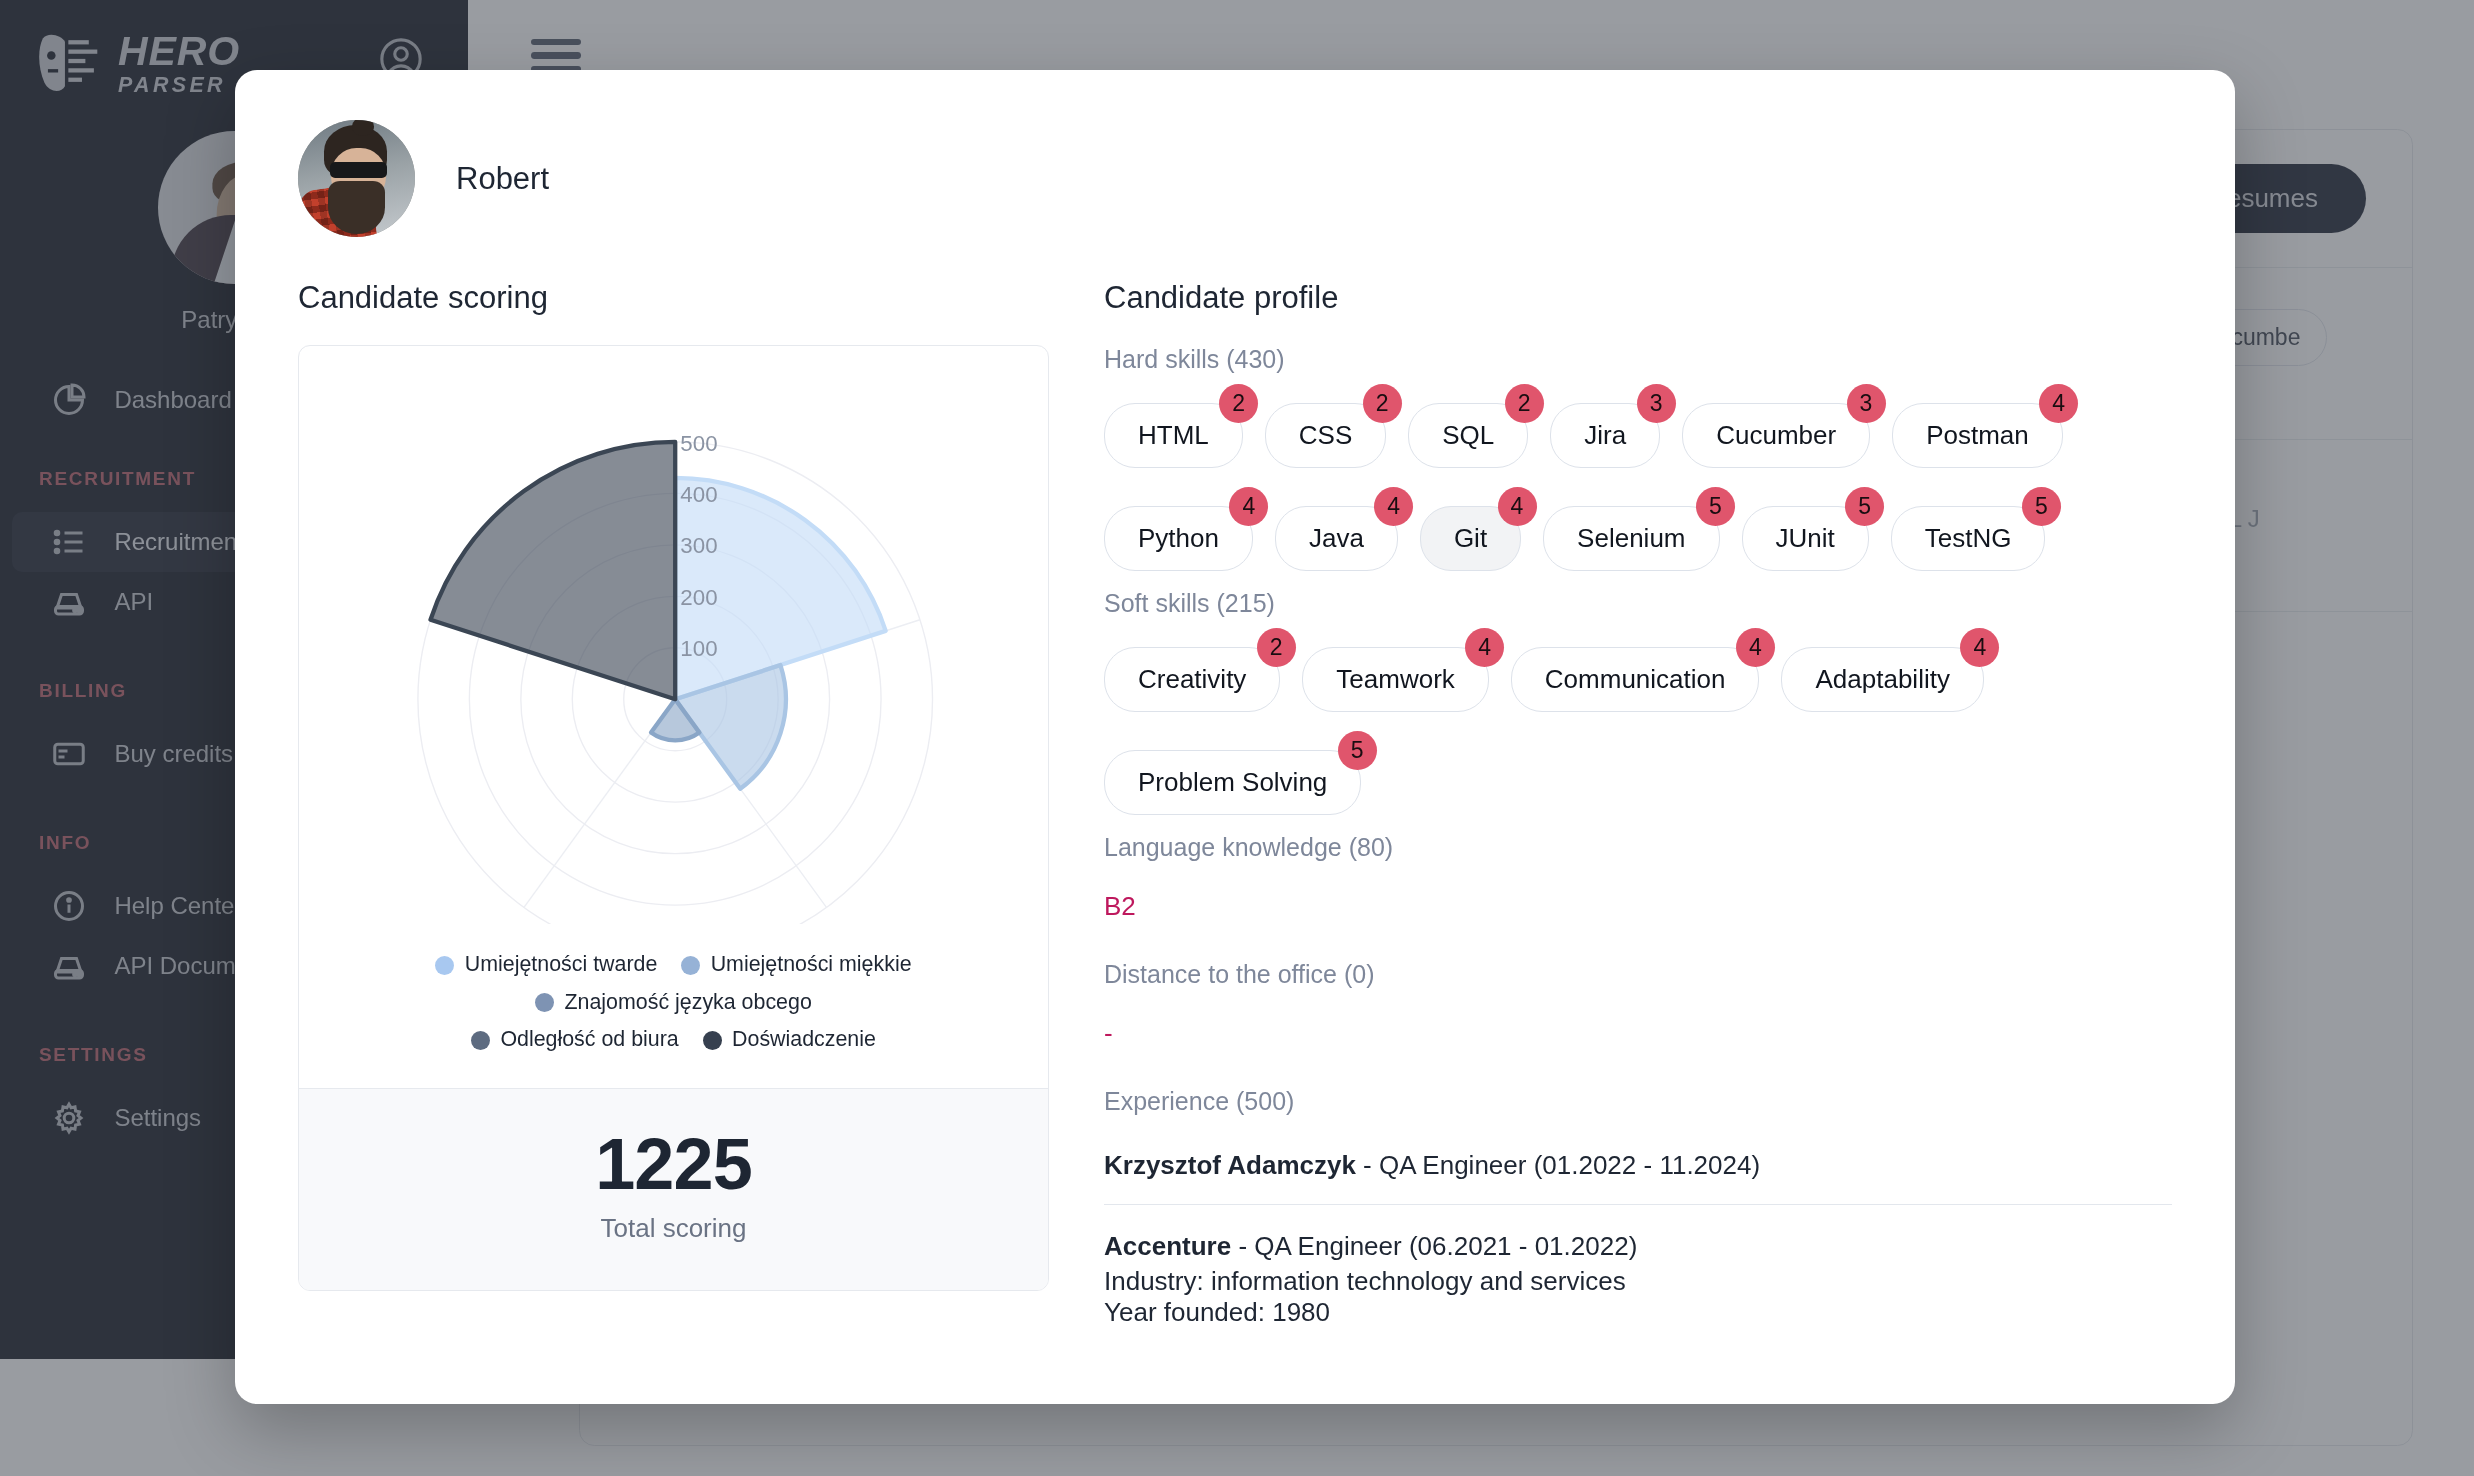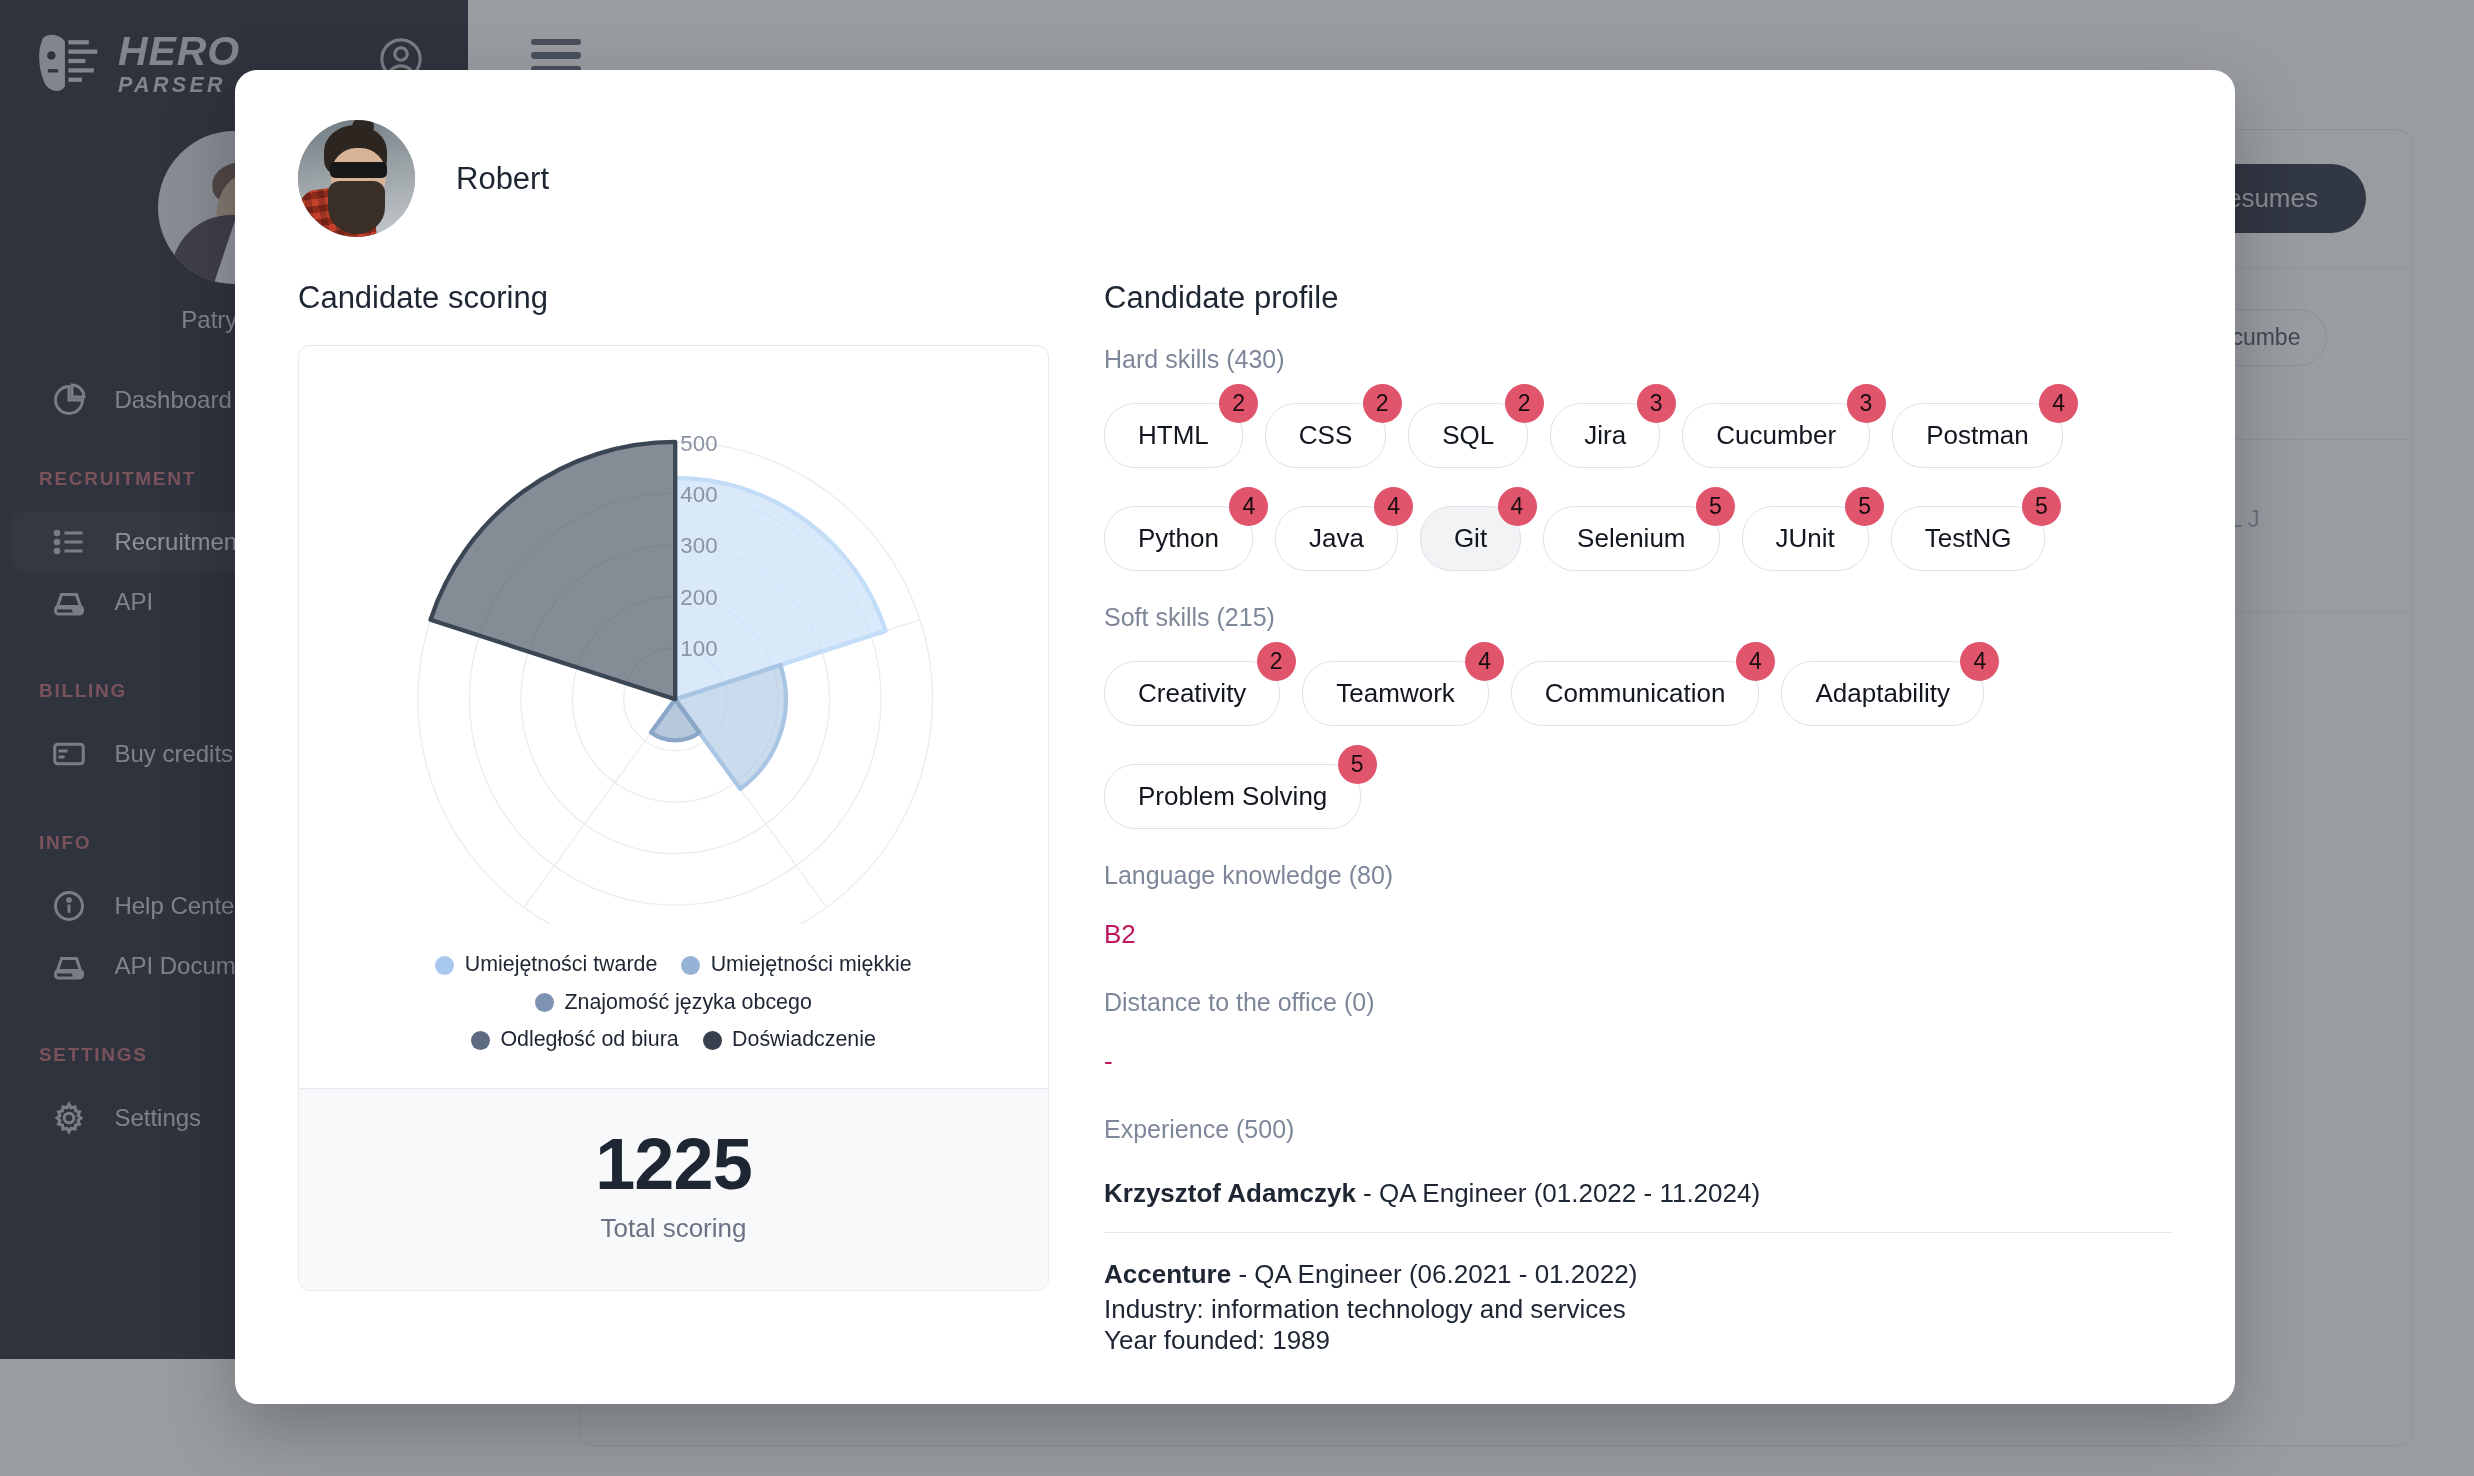--- a/index.html
+++ b/index.html
@@ -120,21 +120,21 @@
   .chart-wrap { padding: 29px 0 19px; }
   .polar { display:block; margin: 0 auto; }
   .legend { padding: 3.4px 34px 29px; text-align:center; line-height: 1.75; }
   .legend-item { display:inline-flex; align-items:center; gap: 10.3px; margin: 0 12px; font-size: 21.4px; color: #1e2633; vertical-align: middle; }
   .legend-dot { width: 19px; height: 19px; border-radius: 50%; display:inline-block; }
   .total-box { background:#f8f9fb; border-top:0.9px solid #e6e9ee; padding: 39px 0 46px; text-align:center; }
   .total-value { font-size: 72px; font-weight: 700; color: #1e2633; letter-spacing: -0.9px; line-height: 1; }
   .total-label { margin-top: 13.7px; font-size: 26px; color: #6a7384; }
 
   .sub-title { font-size: 25px; color: #7e879a; margin: 0 0 29px; }
-  .sub-title.sp { margin-top: 32px; }
+  .sub-title.sp { margin-top: 18px; }
   .chips { display:flex; flex-wrap: wrap; gap: 38px 22px; }
   .chip-wrap { position: relative; }
   .chip {
     border: 0.9px solid #dde2ea; border-radius: 31px; height: 65px;
     display:flex; align-items:center; justify-content:center; padding: 0 33px;
     font-size: 26px; color: #11161f; background:#ffffff; cursor: pointer; white-space: nowrap;
   }
   .chip.hover { background: #f2f3f5; }
   .chip-badge {
     position:absolute; top: -19px; right: -15.4px;
@@ -464,21 +464,21 @@
 
           <div class="sub-title">Distance to the office (0)</div>
           <div class="plain-value">-</div>
 
           <div class="sub-title">Experience (500)</div>
           <div id="experience-list">
               <div class="exp-entry"><b>Krzysztof Adamczyk</b><span> - QA Engineer (01.2022 - 11.2024)</span></div>
               <hr class="exp-sep">
               <div class="exp-entry"><b>Accenture</b><span> - QA Engineer (06.2021 - 01.2022)</span></div>
               <div class="exp-sub">Industry: information technology and services</div>
-              <div class="exp-sub">Year founded: 1989</div>
+              <div class="exp-sub">Year founded: 1980</div>
             </div>
         </div>
 
       </div>
     </div>
   </div>
 
 </div>
 
 

